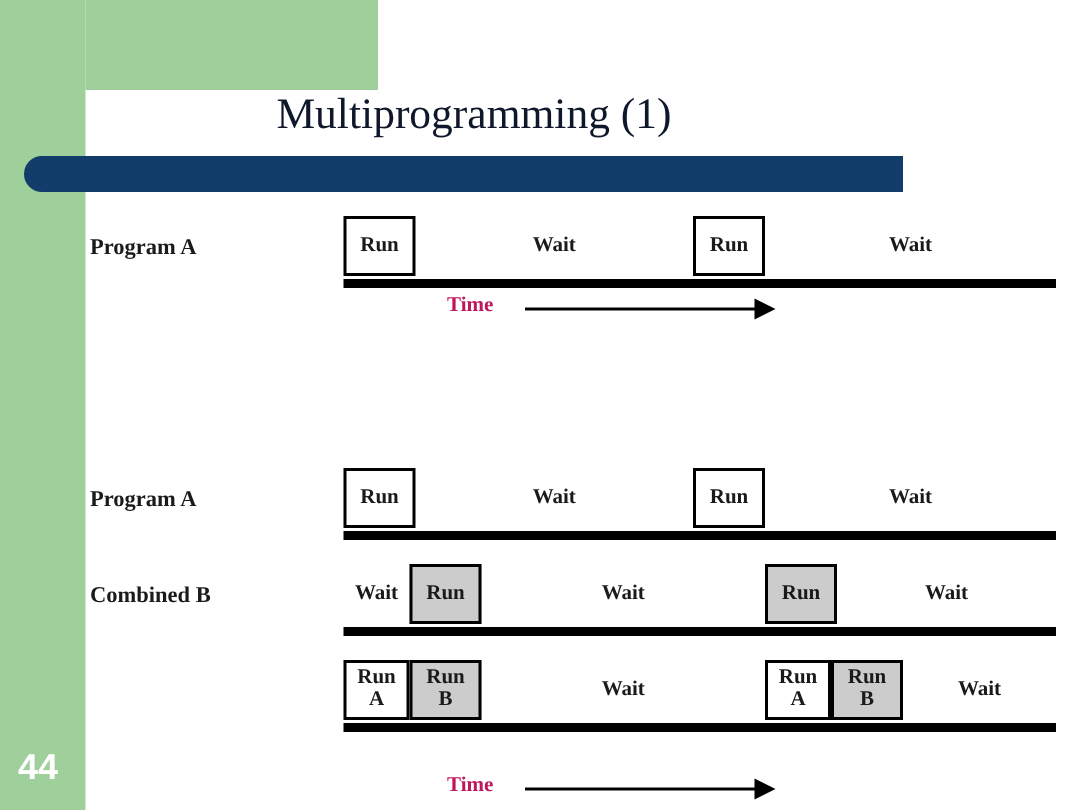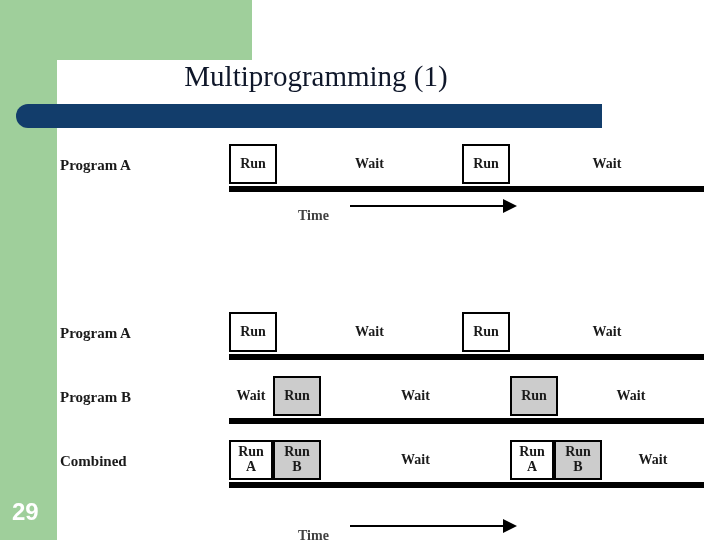--- a/index.html
+++ b/index.html
@@ -137,24 +137,24 @@
   }
 
   
   .timeaxis {
     position: absolute;
     height: 20px;
   }
   .timeaxis .tlabel {
     position: absolute;
     left: 108px;
-    top: 12px;
+    top: 0;
     font-size: 14px;
     font-weight: bold;
-    color: #404040;
+    color: #be185d;
   }
   .timeaxis .tline {
     position: absolute;
     left: 160px;
     top: 9px;
     width: 155px;
     height: 2px;
     background: #000;
   }
   .timeaxis .tarrow {
@@ -181,21 +181,21 @@
 </head>
 <body>
 
 <div class="green-band"></div>
 <div class="green-block"></div>
 <div class="navy-bar"></div>
 <div class="navy-bar-right"></div>
 
 <div class="slide-title">Multiprogramming (1)</div>
 
-<div class="page-number">29</div>
+<div class="page-number">44</div>
 
 <div class="figure">
 
 <div class="row" style="top: 4px; left: 0px; width: 620px;">
       <div class="row-label">Program A</div>
       <div class="track">
         <div class="cell boxed" style="left: 0px; width: 48px;">Run</div>
         <div class="cell plain" style="left: 48px; width: 185px;">Wait</div>
         <div class="cell boxed" style="left: 233px; width: 48px;">Run</div>
         <div class="cell plain" style="left: 281px; width: 194px;">Wait</div>
@@ -209,31 +209,30 @@
     <div class="row" style="top: 172px; left: 0px; width: 620px;">
       <div class="row-label">Program A</div>
       <div class="track">
         <div class="cell boxed" style="left: 0px; width: 48px;">Run</div>
         <div class="cell plain" style="left: 48px; width: 185px;">Wait</div>
         <div class="cell boxed" style="left: 233px; width: 48px;">Run</div>
         <div class="cell plain" style="left: 281px; width: 194px;">Wait</div>
       </div>
     </div>
     <div class="row" style="top: 236px; left: 0px; width: 620px;">
-      <div class="row-label">Program B</div>
+      <div class="row-label">Combined B</div>
       <div class="track">
         <div class="cell plain" style="left: 0px; width: 44px;">Wait</div>
         <div class="cell shaded" style="left: 44px; width: 48px;">Run</div>
         <div class="cell plain" style="left: 92px; width: 189px;">Wait</div>
         <div class="cell shaded" style="left: 281px; width: 48px;">Run</div>
         <div class="cell plain" style="left: 329px; width: 146px;">Wait</div>
       </div>
     </div>
     <div class="row" style="top: 300px; left: 0px; width: 620px;">
-      <div class="row-label">Combined</div>
       <div class="track">
         <div class="cell boxed" style="left: 0px; width: 44px;">Run<br>A</div>
         <div class="cell shaded" style="left: 44px; width: 48px;">Run<br>B</div>
         <div class="cell plain" style="left: 92px; width: 189px;">Wait</div>
         <div class="cell boxed" style="left: 281px; width: 44px;">Run<br>A</div>
         <div class="cell shaded" style="left: 325px; width: 48px;">Run<br>B</div>
         <div class="cell plain" style="left: 373px; width: 102px;">Wait</div>
       </div>
     </div>
     <div class="timeaxis" style="top: 376px; left: 130px; width: 475px;">

